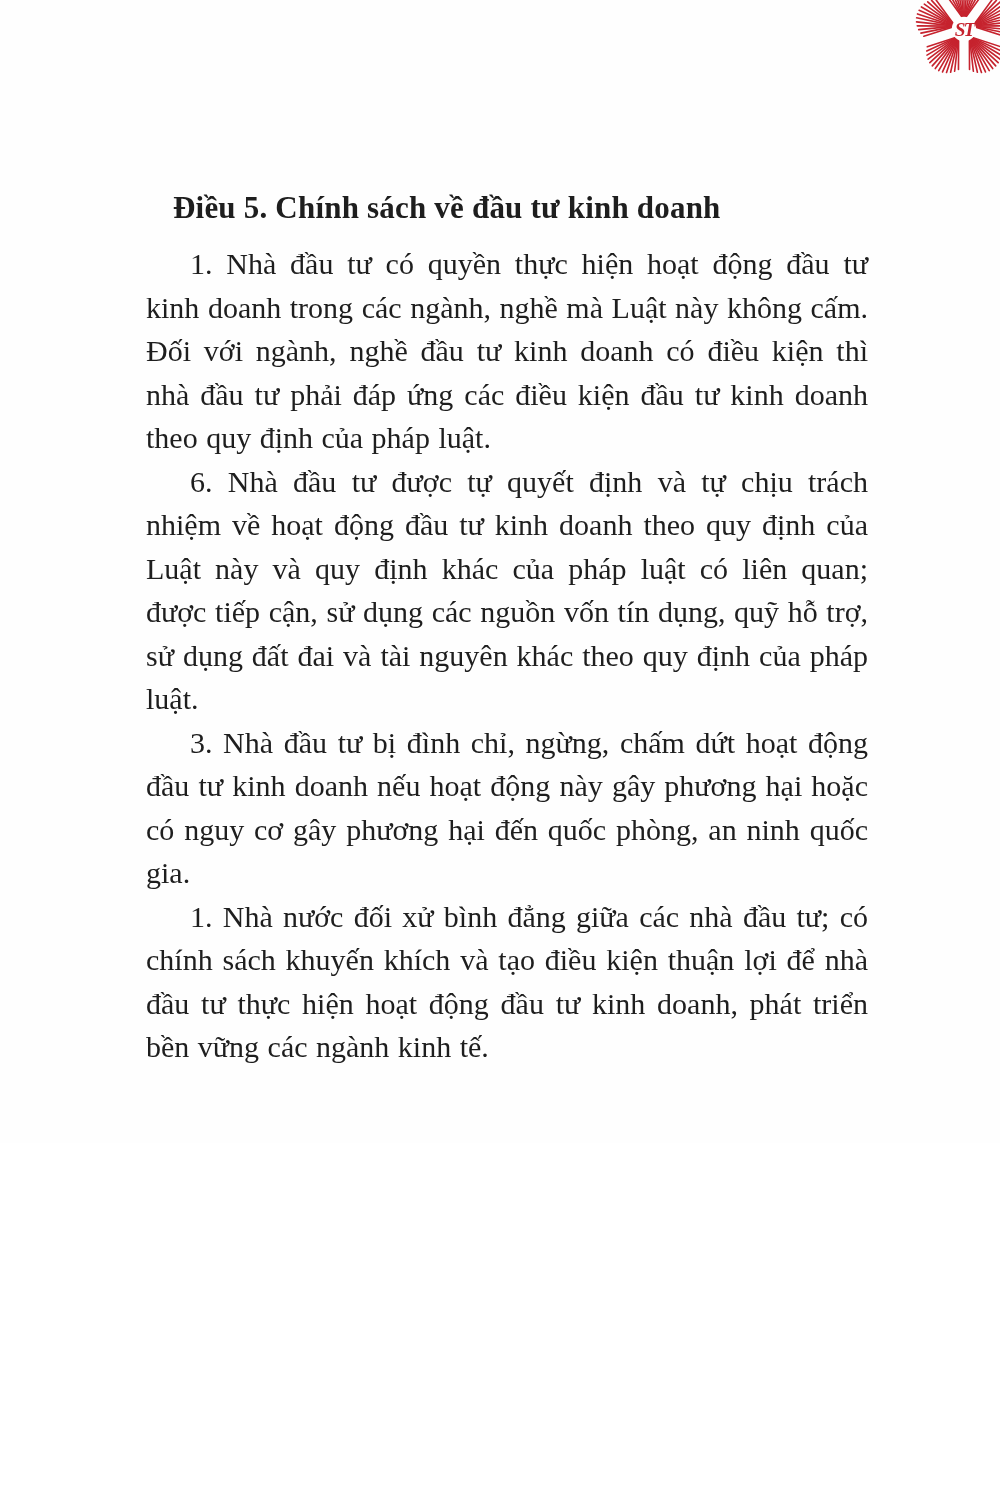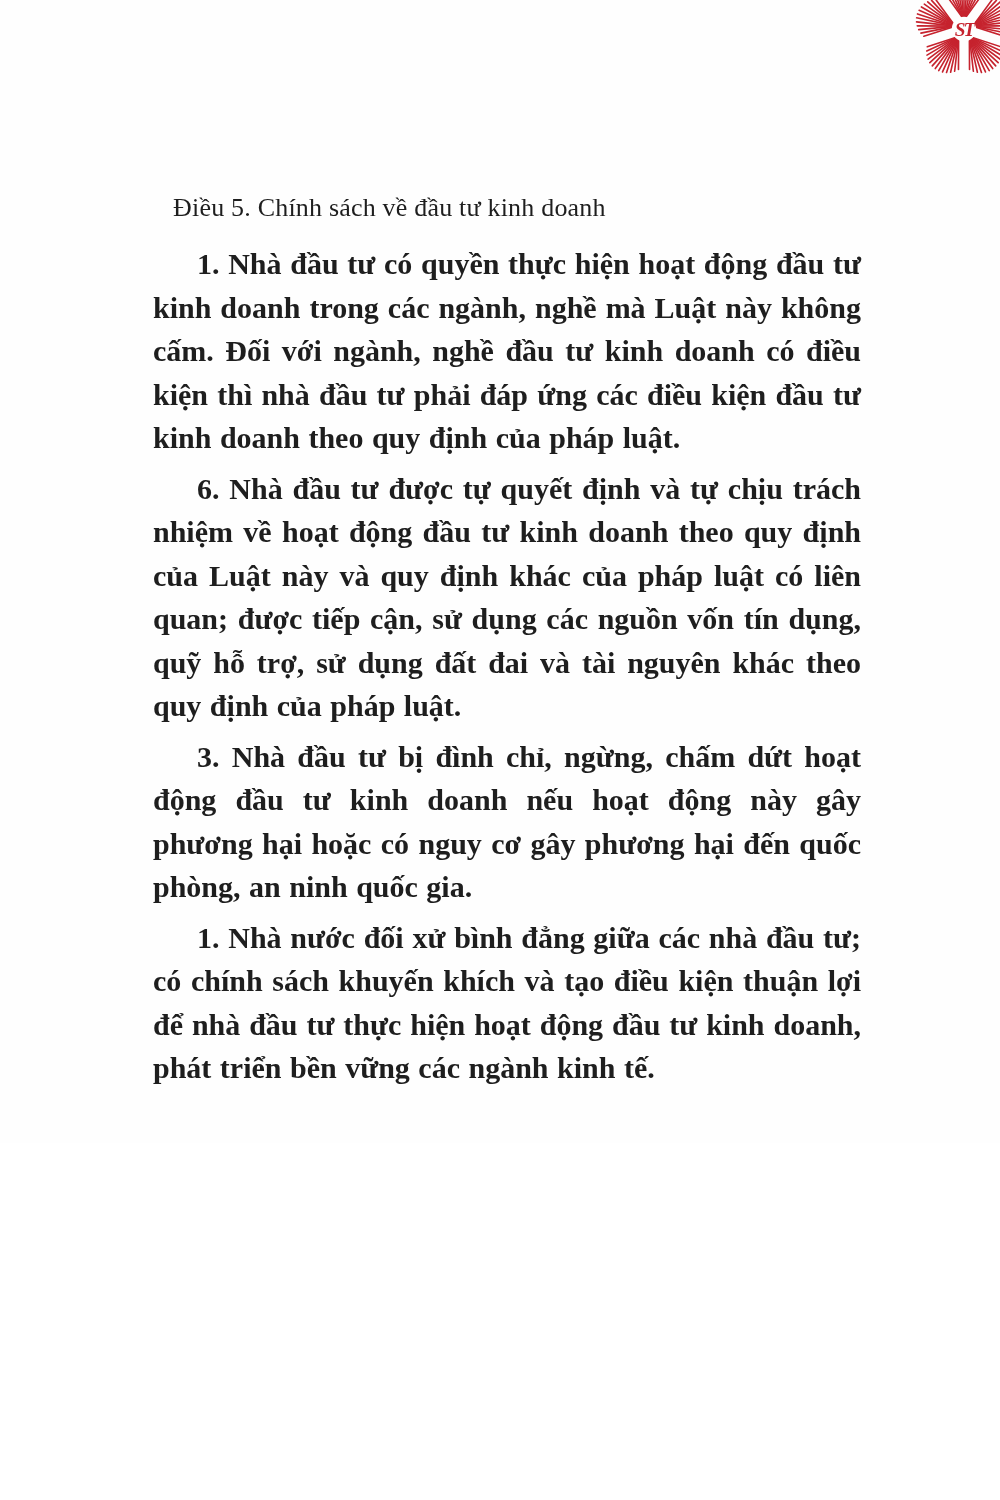--- a/index.html
+++ b/index.html
@@ -23,35 +23,34 @@
     width: 112px;
     height: 112px;
   }
   .content {
     position: absolute;
     left: 146px;
     top: 188px;
     width: 722px;
   }
   .content h1 {
-    font-size: 26px;
+    font-size: 31px;
     line-height: 40px;
-    font-weight: normal;
+    font-weight: bold;
     margin: 0 0 14px 0;
     padding-left: 27px;
     letter-spacing: 0.2px;
   }
   .content p {
     font-size: 30px;
     line-height: 43.5px;
-    margin: 7px;
+    margin: 0;
     text-align: justify;
     text-indent: 44px;
     word-spacing: 1px;
-    font-weight: bold;
   }
   .page-number {
     position: absolute;
     left: 158px;
     top: 1338px;
     width: 720px;
     text-align: right;
     font-size: 30px;
     color: #232323;
     text-decoration: underline;

